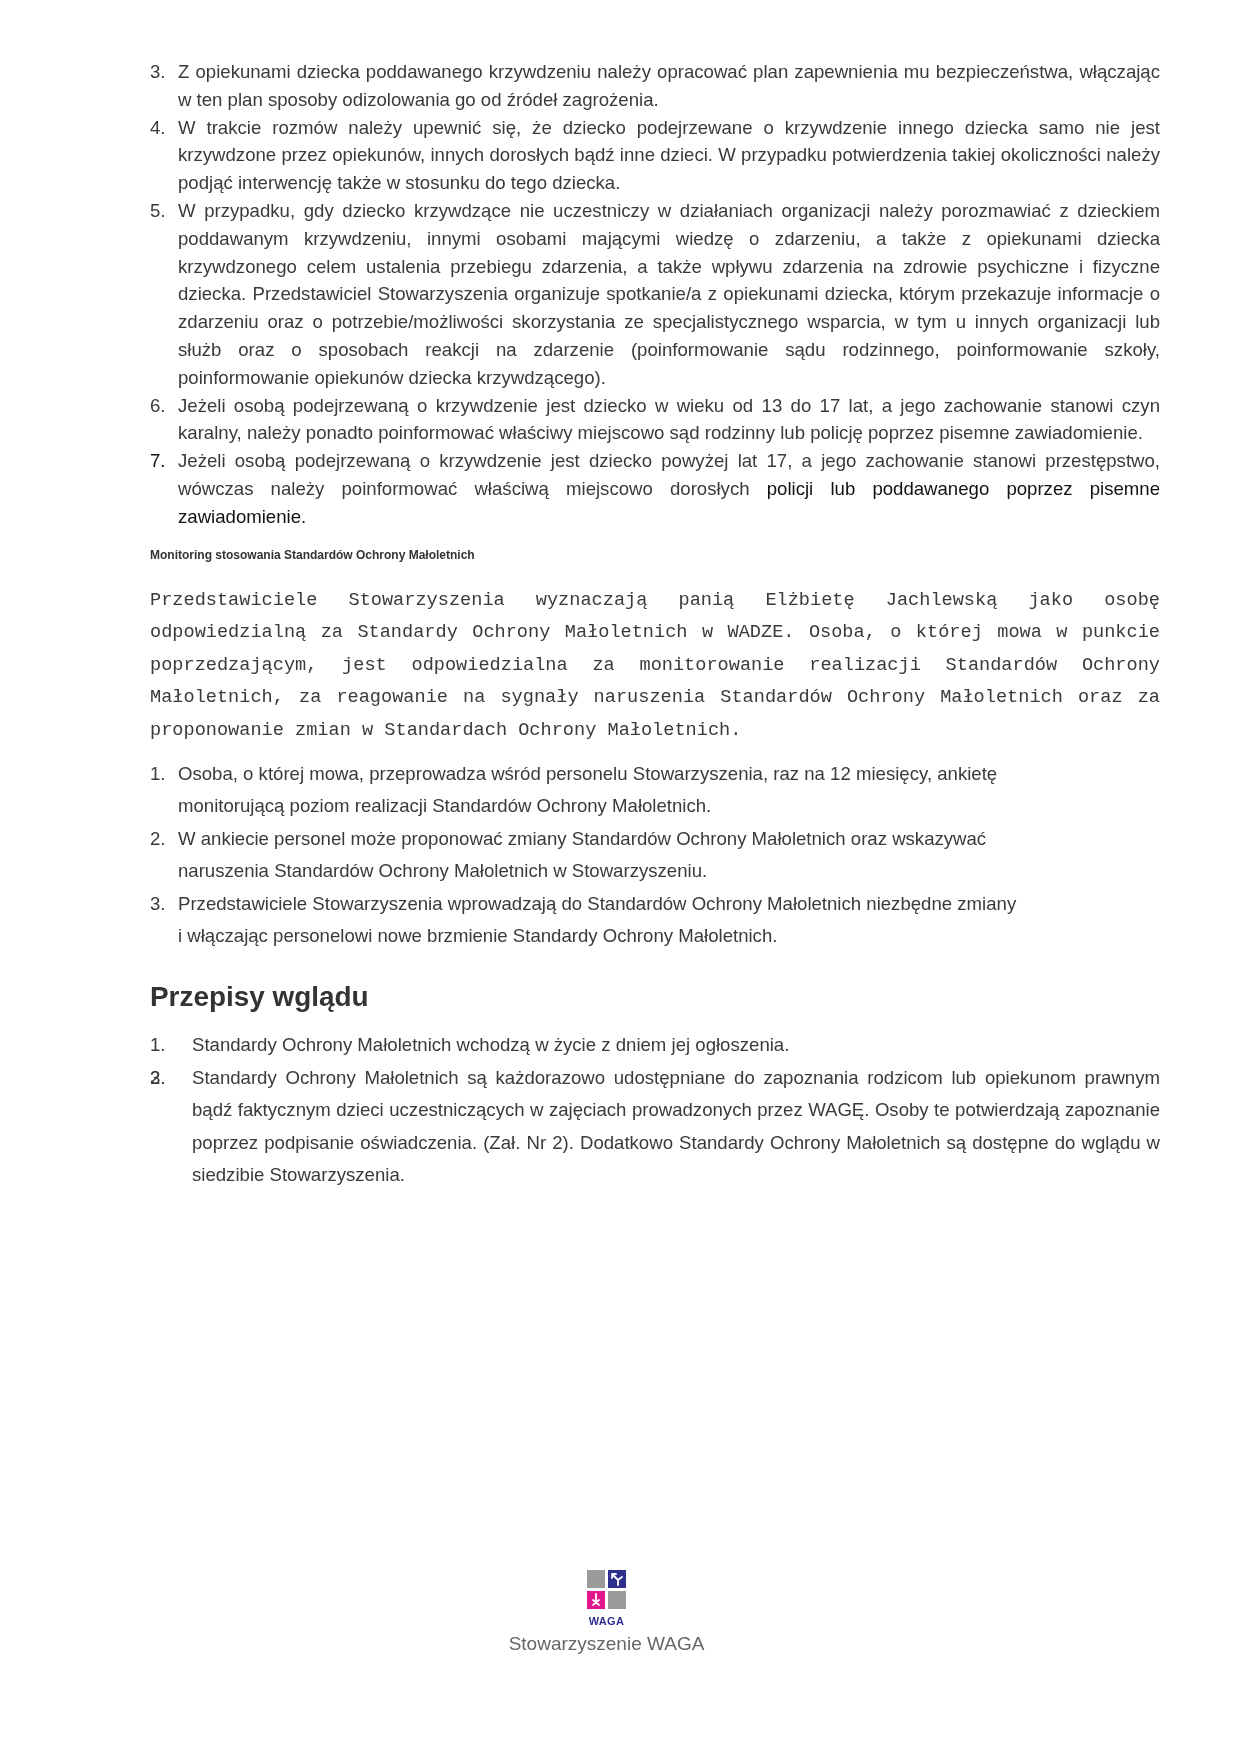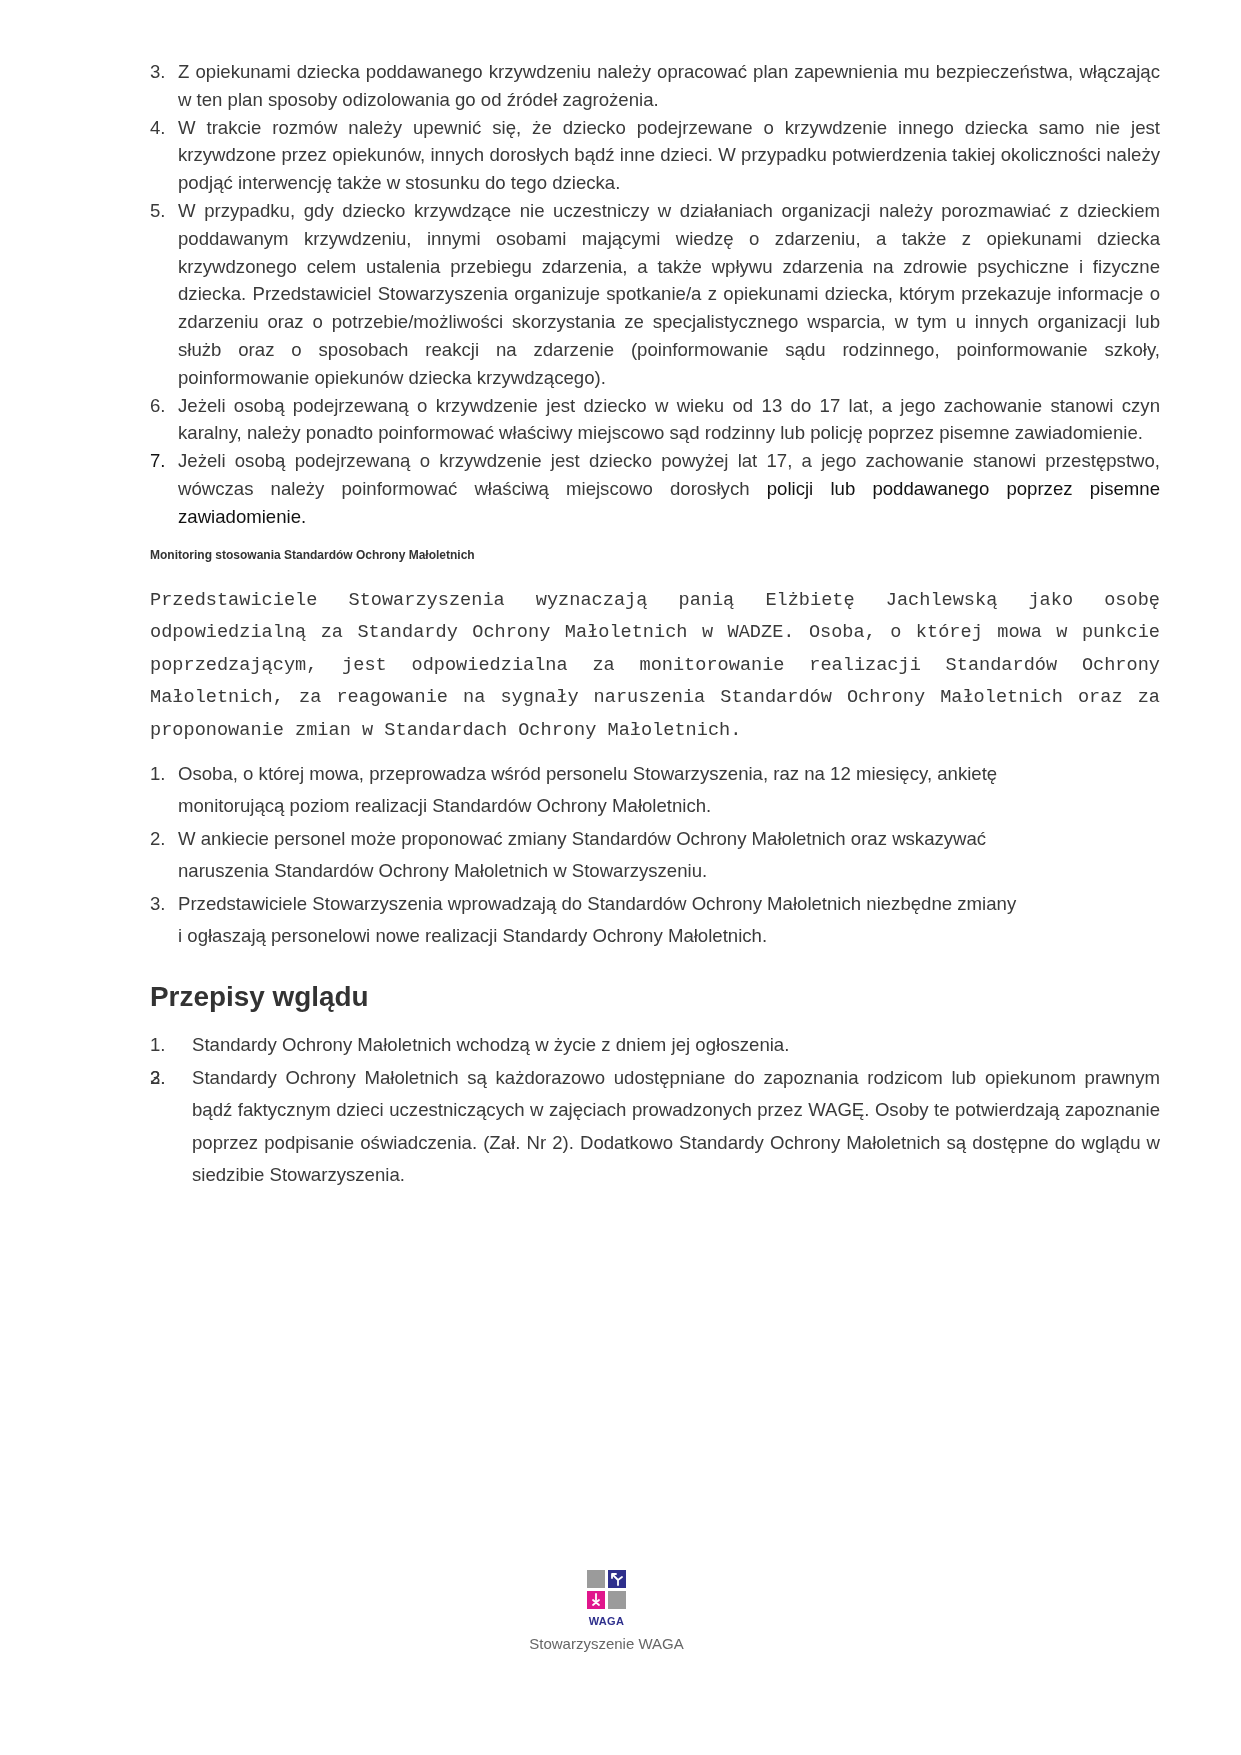--- a/index.html
+++ b/index.html
@@ -105,21 +105,21 @@
       display: block;
       font-size: 11px;
       font-weight: bold;
       color: #2e2f8c;
       letter-spacing: 0.3px;
       margin-top: 1px;
       line-height: 13px;
     }
     .footer-text {
       display: block;
-      font-size: 15px;
+      font-size: 19px;
       color: #666666;
       margin-top: 6px;
       line-height: 20px;
     }
   </style>
 </head>
 <body>
 
 <div class="page">
 
@@ -157,21 +157,21 @@
       <span>monitorującą poziom realizacji Standardów Ochrony Małoletnich.</span>
     </li>
     <li>
       <span class="num">2.</span>
       <span>W ankiecie personel może proponować zmiany Standardów Ochrony Małoletnich oraz wskazywać</span><br>
       <span>naruszenia Standardów Ochrony Małoletnich w Stowarzyszeniu.</span>
     </li>
     <li>
       <span class="num">3.</span>
       <span>Przedstawiciele Stowarzyszenia wprowadzają do Standardów Ochrony Małoletnich niezbędne zmiany</span><br>
-      <span>i ogłaszają personelowi nowe realizacji Standardy Ochrony Małoletnich.</span>
+      <span>i włączając personelowi nowe brzmienie Standardy Ochrony Małoletnich.</span>
     </li>
   </ul>
 
   <h2 class="heading2">Przepisy wglądu</h2>
 
   <ul class="list-final">
     <li>
       <span class="num">1.</span>
       <span>Standardy Ochrony Małoletnich wchodzą w życie z dniem jej ogłoszenia.</span>
     </li>

